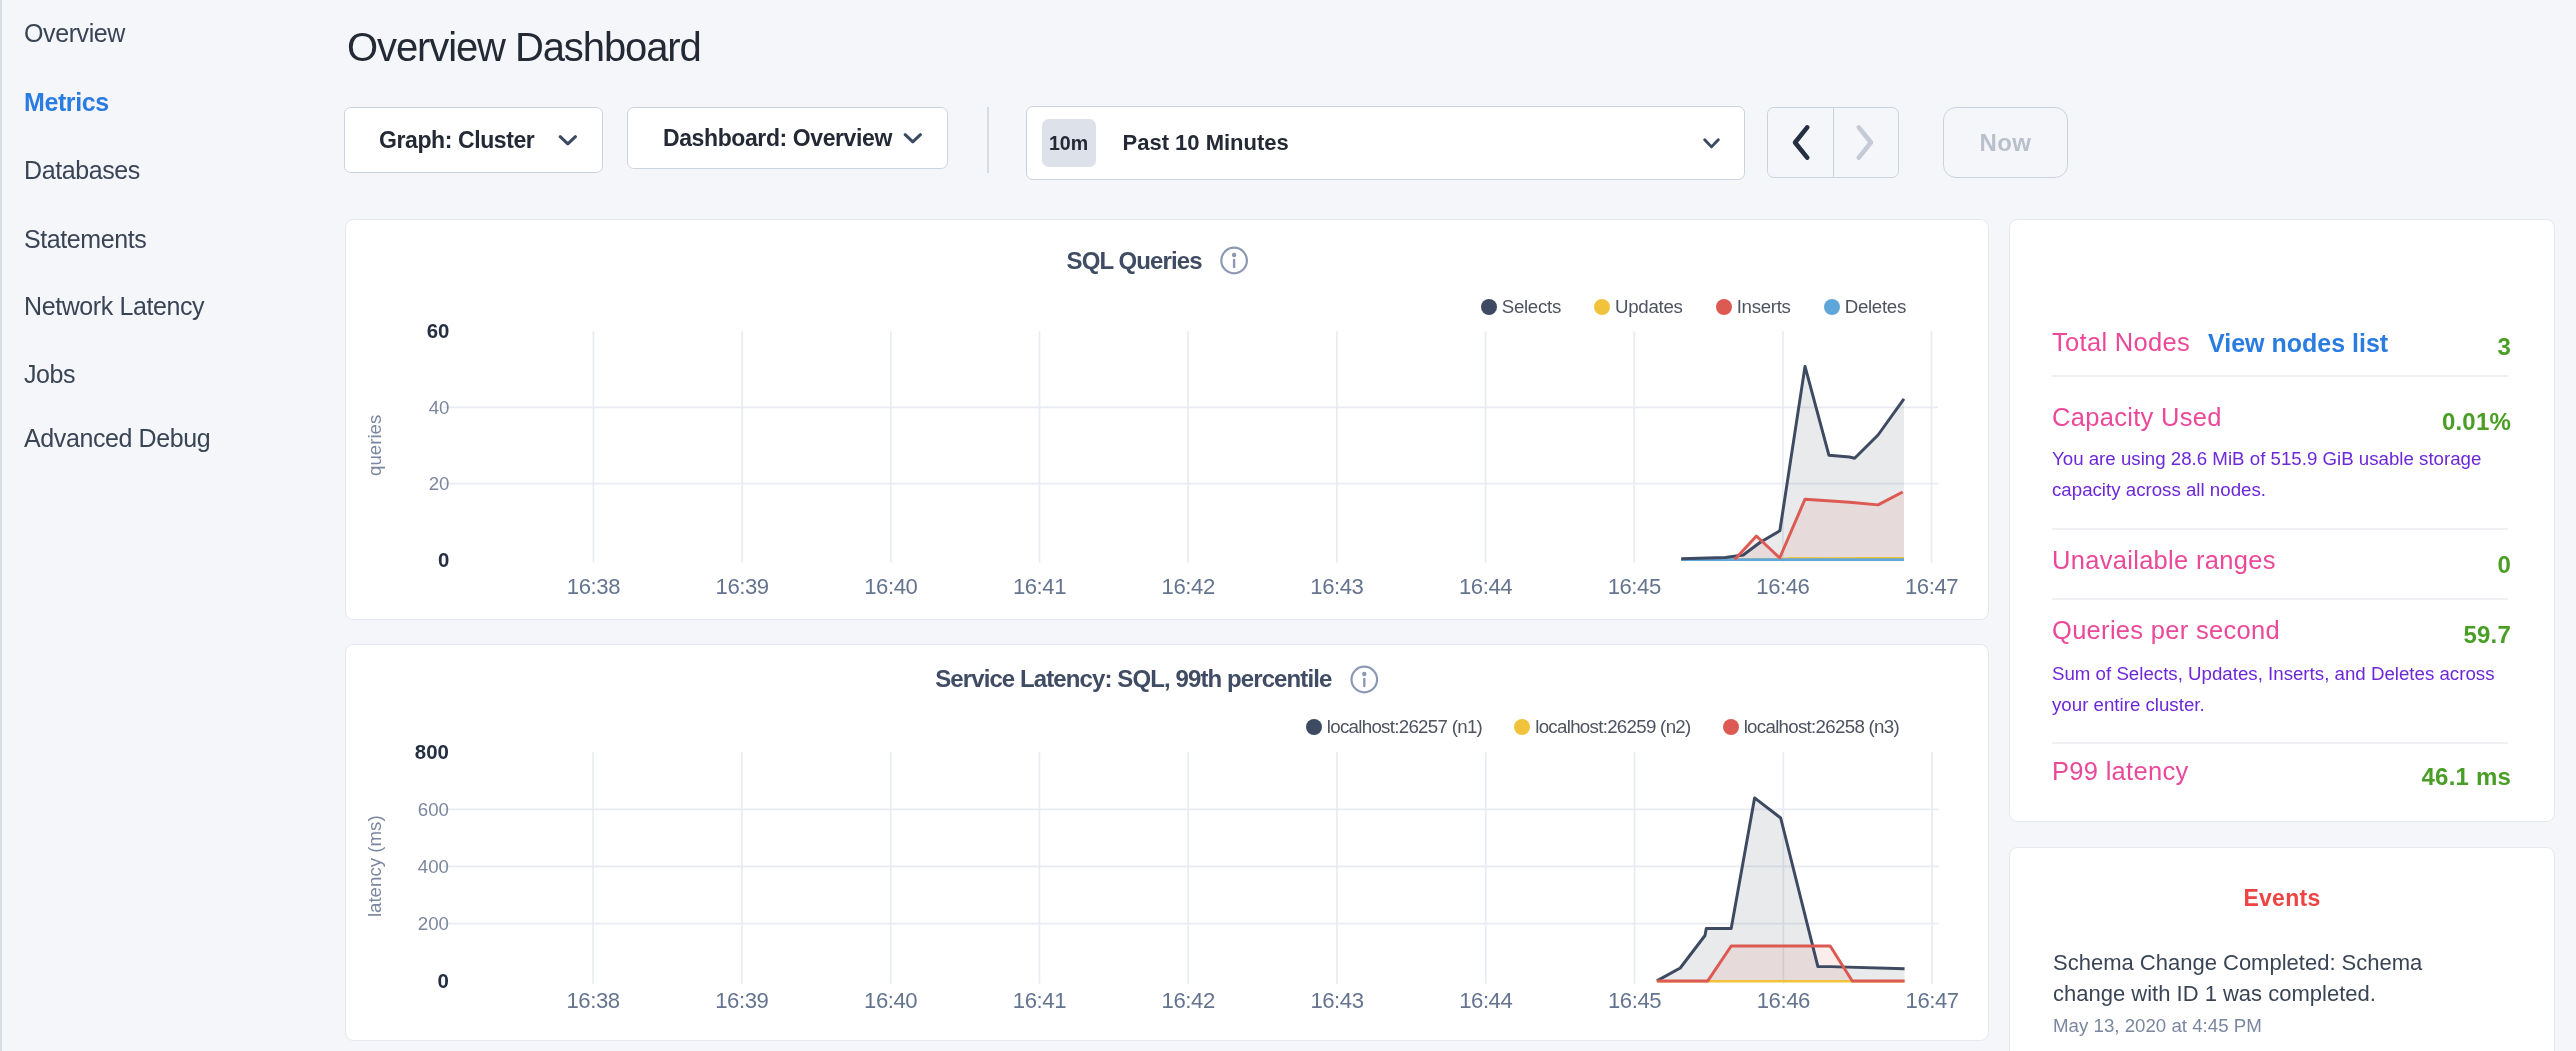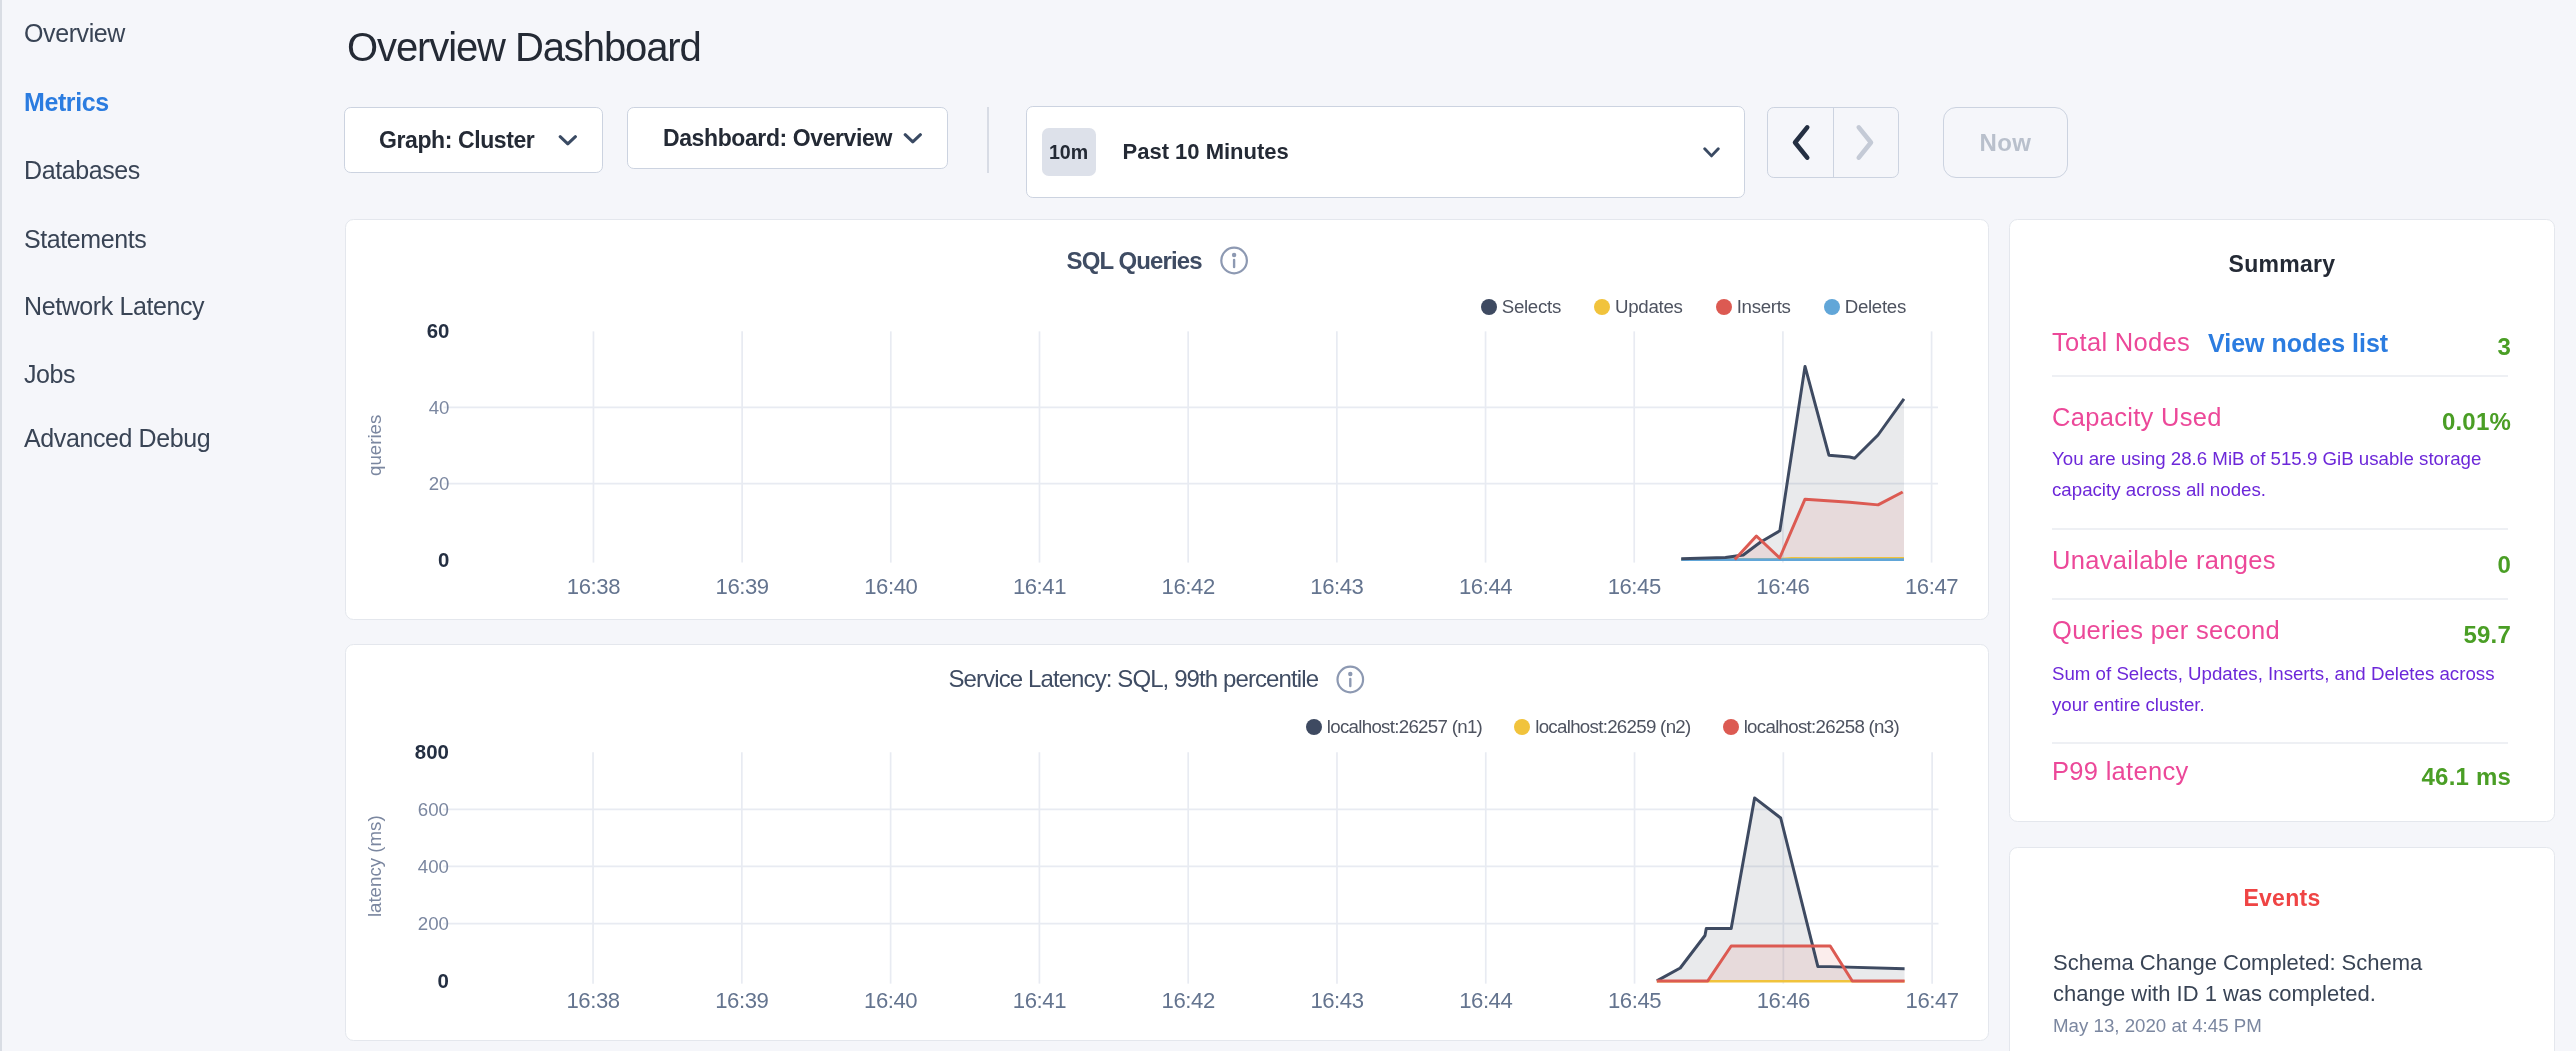--- a/index.html
+++ b/index.html
@@ -38,21 +38,21 @@
       <path d="M2.5 2 L11.5 10.5 L20.5 2" fill="none" stroke="#3a4a63" stroke-width="3.6" stroke-linecap="round" stroke-linejoin="round"></path>
     </svg>
 </div>
 <div class="ctl" style="left:627px;top:107px;width:321px;height:62px;padding:0 24px 0 35px;justify-content:space-between;">
   <span style="font-size:23px;font-weight:bold;color:#242a35;letter-spacing:-0.4px;">Dashboard: Overview</span>
   <svg width="19.6" height="11" viewBox="0 0 23 13">
       <path d="M2.5 2 L11.5 10.5 L20.5 2" fill="none" stroke="#3a4a63" stroke-width="3.6" stroke-linecap="round" stroke-linejoin="round"></path>
     </svg>
 </div>
 <div class="abs" style="left:987px;top:107px;width:1.7px;height:66px;background:#d8dce5;"></div>
-<div class="ctl" style="left:1026px;top:106px;width:719px;height:92px;padding:0 24px 0 14.5px;">
+<div class="ctl" style="left:1026px;top:106px;width:719px;height:74px;padding:0 24px 0 14.5px;">
   <span style="display:inline-flex;align-items:center;justify-content:center;width:54px;height:48px;background:#dde1ea;border-radius:6.8px;font-size:19.6px;font-weight:bold;color:#242a35;">10m</span>
   <span style="margin-left:27px;font-size:22px;font-weight:bold;color:#242a35;">Past 10 Minutes</span>
   <svg width="17" height="11" viewBox="0 0 20 13" style="margin-left:auto;">
       <path d="M2 2 L10 10.5 L18 2" fill="none" stroke="#3a4a63" stroke-width="3.4" stroke-linecap="round" stroke-linejoin="round"></path>
     </svg>
 </div>
 <div class="abs" style="left:1767px;top:107px;width:132px;height:71px;border:1.7px solid #ccd3e0;border-radius:6.8px;display:flex;">
   <div style="flex:1;display:flex;align-items:center;justify-content:center;border-right:1.7px solid #ccd3e0;">
     <svg width="21" height="37" viewBox="0 0 25 44">
         <path d="M20.5 4 L6 22 L20.5 40" fill="none" stroke="#242f42" stroke-width="5.5" stroke-linecap="round" stroke-linejoin="round"></path>
@@ -137,21 +137,21 @@
     <path d="M1570 399.5 L1678 399.5 L1700 398 L1745 398.3 L1780 397.8 L1815 398 L1832 398" fill="none" stroke="#f1c33c" stroke-width="3"></path>
     <path d="M1570 399.5 L1832 399.5" fill="none" stroke="#61a6d8" stroke-width="3"></path>
 
     <path d="M1570 398.5 L1622 397 L1643 394 L1663 379 L1686 365.6 L1715.6 172.2 L1743.7 276.7 L1768 278.8 L1774 280.3 L1801.5 252.9 L1832 210.3" fill="none" stroke="#3e4a61" stroke-width="3.5" stroke-linejoin="round"></path>
     <path d="M1633 399.5 L1658.4 371.7 L1685.8 397.6 L1715.6 328.4 L1768 332.1 L1801.5 335.1 L1830.5 319.9" fill="none" stroke="#dc5a52" stroke-width="3.5" stroke-linejoin="round"></path>
   </svg>
 </div>
 
 <div class="card" id="card2" style="left:345px;top:644px;width:1644px;height:397px;">
   <div class="abs" style="top:19.6px;left:0;width:100%;display:flex;align-items:center;justify-content:center;transform:translateX(-10.2px);">
-    <span style="font-size:24px;font-weight:normal;color:#3f4c63;letter-spacing:-0.9px;">Service Latency: SQL, 99th percentile</span>
+    <span style="font-size:24px;font-weight:bold;color:#3f4c63;letter-spacing:-0.9px;">Service Latency: SQL, 99th percentile</span>
     <svg width="29" height="29" viewBox="0 0 34 34" style="margin-left:18px;">
         <circle cx="17" cy="17" r="15" fill="none" stroke="#8d99b2" stroke-width="2.6"></circle>
         <circle cx="17" cy="10.5" r="2.6" fill="#8d99b2"></circle>
         <rect x="15.6" y="15" width="2.8" height="11" rx="1.4" fill="#8d99b2"></rect>
       </svg>
   </div>
   <div class="abs" style="top:71px;left:0;width:1553px;display:flex;justify-content:flex-end;align-items:center;gap:32px;">
     <span style="display:flex;align-items:center;gap:5.1px;">
         <span class="dot" style="background:#3e4a61;"></span>
         <span class="legtxt" style="letter-spacing:-0.7px;">localhost:26257 (n1)</span>
@@ -201,21 +201,20 @@
     </g>
     <path d="M1540.9 394.8 L1568.4 379.6 L1597.5 341.4 L1599 333.3 L1628.3 333.3 L1655.8 179.7 L1686.5 203.3 L1730.2 378 L1744.7 378 L1832.1 380.6 L1832.1 395 L1540.9 395 Z" fill="rgba(57,68,85,0.11)"></path>
     <path d="M1540.9 394.8 L1600.8 394.8 L1628.3 353.7 L1744.7 353.7 L1770.6 394.8 L1832.1 394.8 L1832.1 395 L1540.9 395 Z" fill="rgba(217,89,79,0.11)"></path>
     <path d="M1540.9 395.3 L1832.1 395.3" fill="none" stroke="#f1c33c" stroke-width="3"></path>
     <path d="M1540.9 394.8 L1568.4 379.6 L1597.5 341.4 L1599 333.3 L1628.3 333.3 L1655.8 179.7 L1686.5 203.3 L1730.2 378 L1744.7 378 L1832.1 380.6" fill="none" stroke="#3e4a61" stroke-width="3.5" stroke-linejoin="round"></path>
     <path d="M1540.9 394.8 L1600.8 394.8 L1628.3 353.7 L1744.7 353.7 L1770.6 394.8 L1832.1 394.8" fill="none" stroke="#dc5a52" stroke-width="3.5" stroke-linejoin="round"></path>
   </svg>
 </div>
 
 <div class="card" style="left:2009px;top:219px;width:546px;height:603px;">
-  <div class="abs" style="top:31px;width:100%;text-align:center;font-size:23px;font-weight:bold;color:#242a35;letter-spacing:0.3px;">Summary</div>
   <div class="slabel" style="left:42px;top:108px;">Total Nodes</div>
   <div class="abs" style="left:198px;top:109px;font-size:25px;font-weight:bold;color:#2b7ce0;">View nodes list</div>
   <div class="snum grn" style="top:113px;">3</div>
   <div class="sdiv" style="top:155px;"></div>
   <div class="slabel" style="left:42px;top:183px;">Capacity Used</div>
   <div class="snum grn" style="top:188px;">0.01%</div>
   <div class="sdesc" style="top:223px;">You are using 28.6 MiB of 515.9 GiB usable storage capacity across all nodes.</div>
   <div class="sdiv" style="top:308px;"></div>
   <div class="slabel" style="left:42px;top:326px;">Unavailable ranges</div>
   <div class="snum grn" style="top:331px;">0</div>

